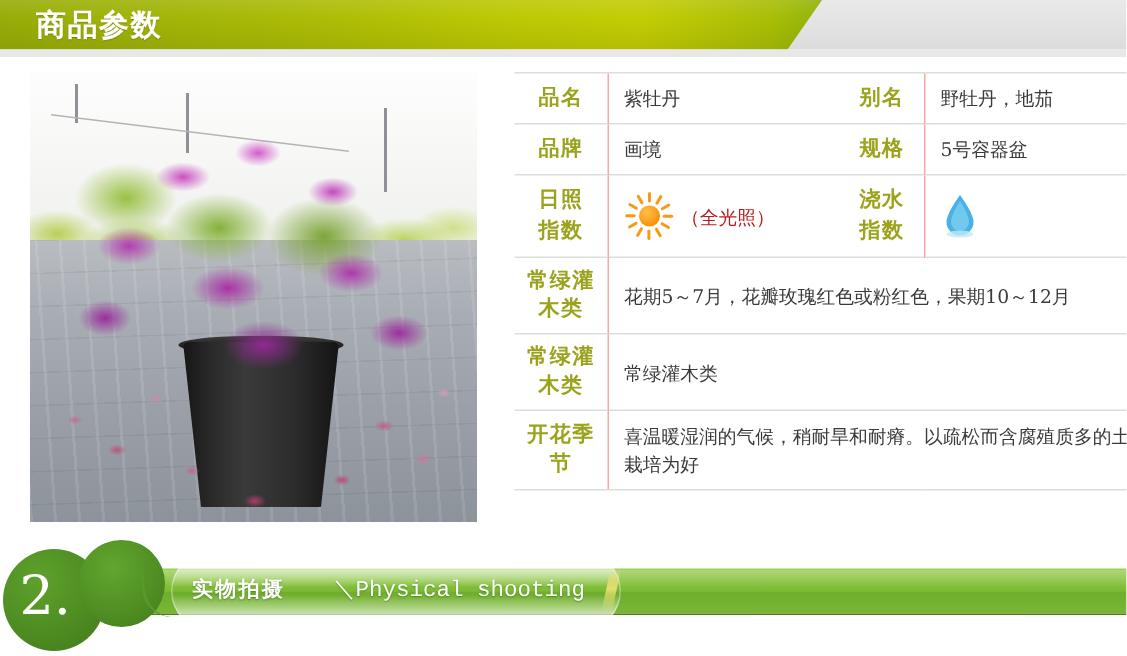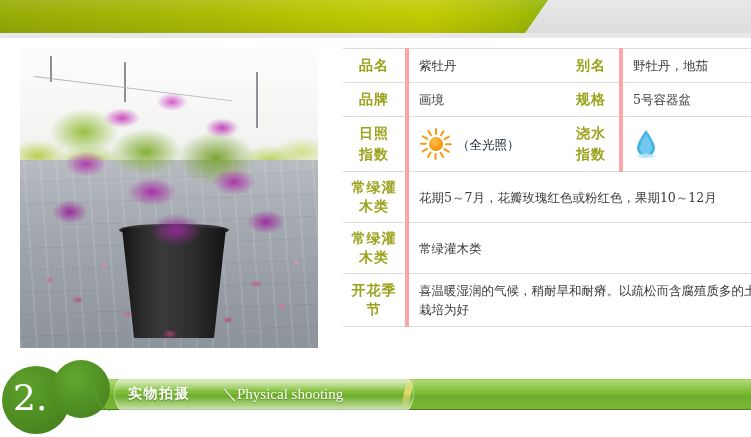--- a/index.html
+++ b/index.html
@@ -199,21 +199,21 @@
     line-height: 19px;
     padding: 6px 2px !important;
   }
   .cell-value {
     color: #3a3a3a;
     font-family: "DejaVu Serif", "Liberation Serif", serif;
     font-size: 12.5px;
     line-height: 19px;
     text-align: left;
     padding: 7px 4px 7px 10px !important;
-    border-left: 4px solid #fca5a5;
+    border-left: 1px solid #fca5a5;
   }
   .w-lab { width: 58px; }
   .w-val { width: 140px; }
   .w-lab2 { width: 52px; }
   .w-val2 { width: 146px; }
   .w-wide { width: 338px; }
   .lab-two-line { line-height: 21px; font-family: Liberation Serif, serif; }
 
   
   .sun-wrap {
@@ -234,21 +234,21 @@
     position: absolute;
     left: 16.3px; top: 1px;
     width: 1.6px; height: 7px;
     background: #f79a14;
     transform-origin: 0.8px 16px;
     border-radius: 1px;
   }
   .sun-text {
     display: inline-block;
     vertical-align: middle;
-    color: #0f172a;
+    color: #b91c1c;
     font-family: "DejaVu Serif", "Liberation Serif", serif;
     font-size: 12.5px;
   }
   
   .drop-wrap {
     display: inline-block;
     vertical-align: middle;
     width: 26px; height: 32px;
     position: relative;
   }
@@ -298,21 +298,21 @@
     font-size: 14px;
     font-weight: bold;
     letter-spacing: 1.5px;
     line-height: 18px;
     text-shadow: 0 1px 1px rgba(40,80,10,0.45);
   }
   #section-bar-text-en {
     position: absolute;
     left: 222px; top: 24px;
     color: #ffffff;
-    font-family: Liberation Serif, serif;
+    font-family: Liberation Mono, monospace;
     font-size: 15px;
     line-height: 20px;
     text-shadow: 0 1px 1px rgba(40,80,10,0.45);
   }
 
   #badge-circle-big {
     position: absolute;
     left: 2px; top: 6px;
     width: 68px; height: 68px;
     border-radius: 50%;
@@ -354,20 +354,21 @@
   }
 </style>
 </head>
 <body>
 
 <div id="header-banner">
   <div id="header-gray-base"></div>
   <div id="header-gray-underline"></div>
   <div id="header-green-band"></div>
   <div id="header-green-shade"></div>
+  <div id="header-title-cn">商品参数</div>
 </div>
 
 <div id="product-photo">
   <div class="ph-sky"></div>
   <div class="ph-bgshrub"></div>
   <div class="ph-farpost" style="left:30px; top:8px; height:26px;"></div>
   <div class="ph-farpost" style="left:104px; top:14px; height:40px;"></div>
   <div class="ph-farpost" style="left:236px; top:24px; height:56px;"></div>
   <div class="ph-wire"></div>
   <div class="ph-ground"></div>

